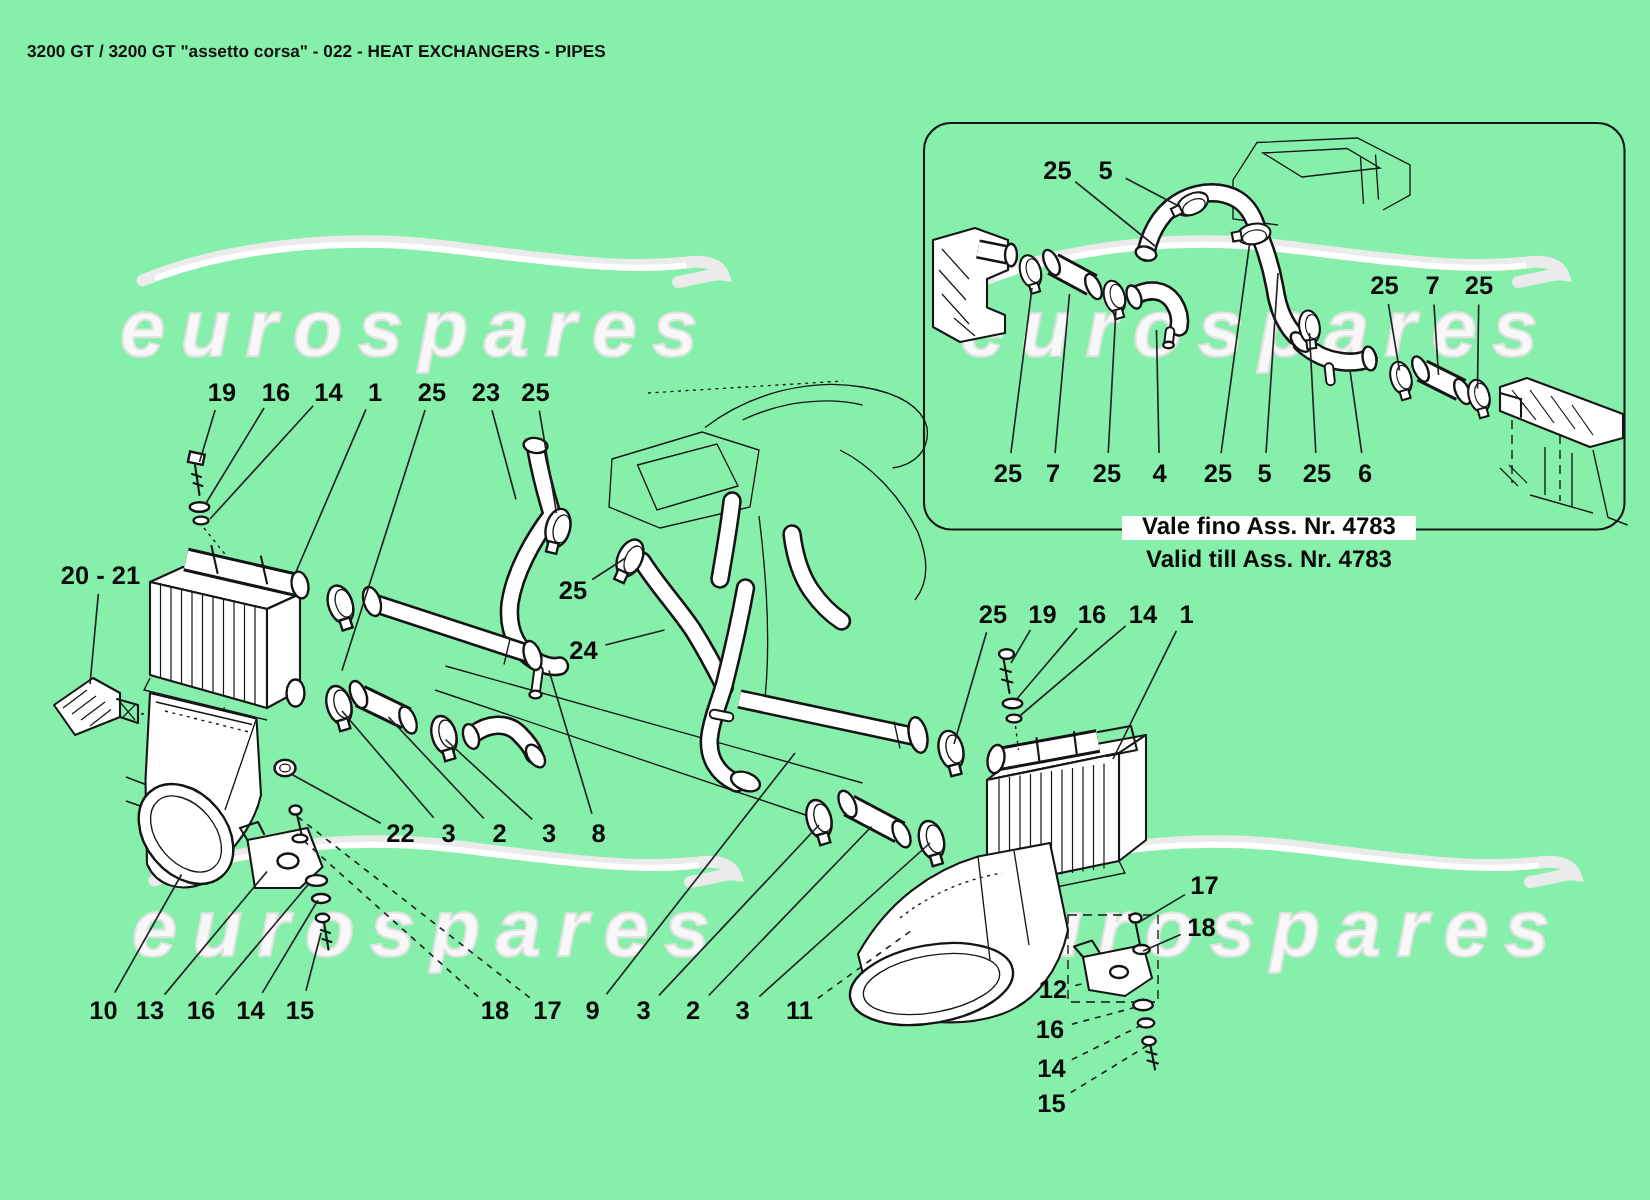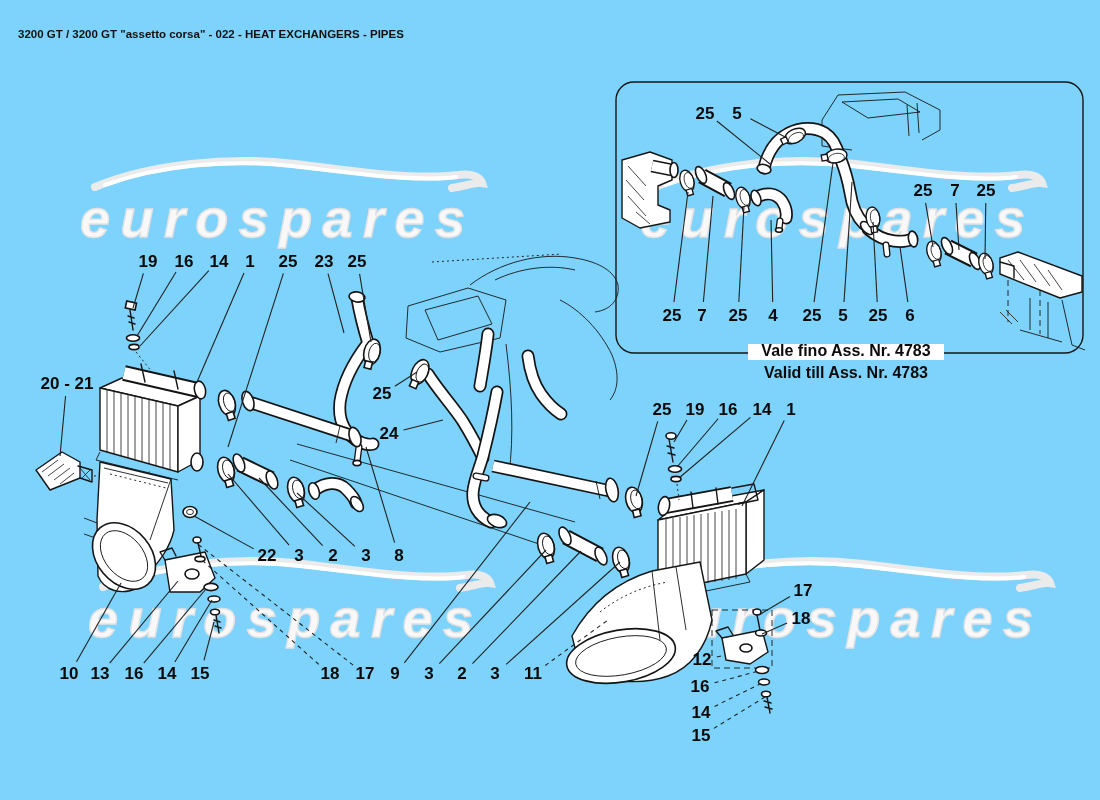--- a/index.html
+++ b/index.html
@@ -1,16 +1,16 @@
 <!DOCTYPE html>
 <html><head>
 <meta charset="utf-8">
 <style>
   html,body{margin:0;padding:0;background:#ffffff;}
-  #stage{position:relative;width:1100px;height:800px;background:#7dd3fc;overflow:hidden;
+  #stage{position:relative;width:1100px;height:800px;background:#86efac;overflow:hidden;
          font-family:"Liberation Sans",sans-serif;}
   svg{display:block}
   
   .ln{stroke:#161616;stroke-width:1.4;fill:none;stroke-linejoin:round;stroke-linecap:round}
   .thin{stroke:#161616;stroke-width:0.9;fill:none}
   .wfill{fill:#ffffff}
   .tube-out{stroke:#141414;stroke-width:13;fill:none;stroke-linecap:round;stroke-linejoin:round}
   .tube-in{stroke:#ffffff;stroke-width:9.6;fill:none;stroke-linecap:round;stroke-linejoin:round}
   .tube-out.bt,.tube-in.bt{stroke-linecap:butt}
   .tube-out.big{stroke-width:16}.tube-in.big{stroke-width:12}

